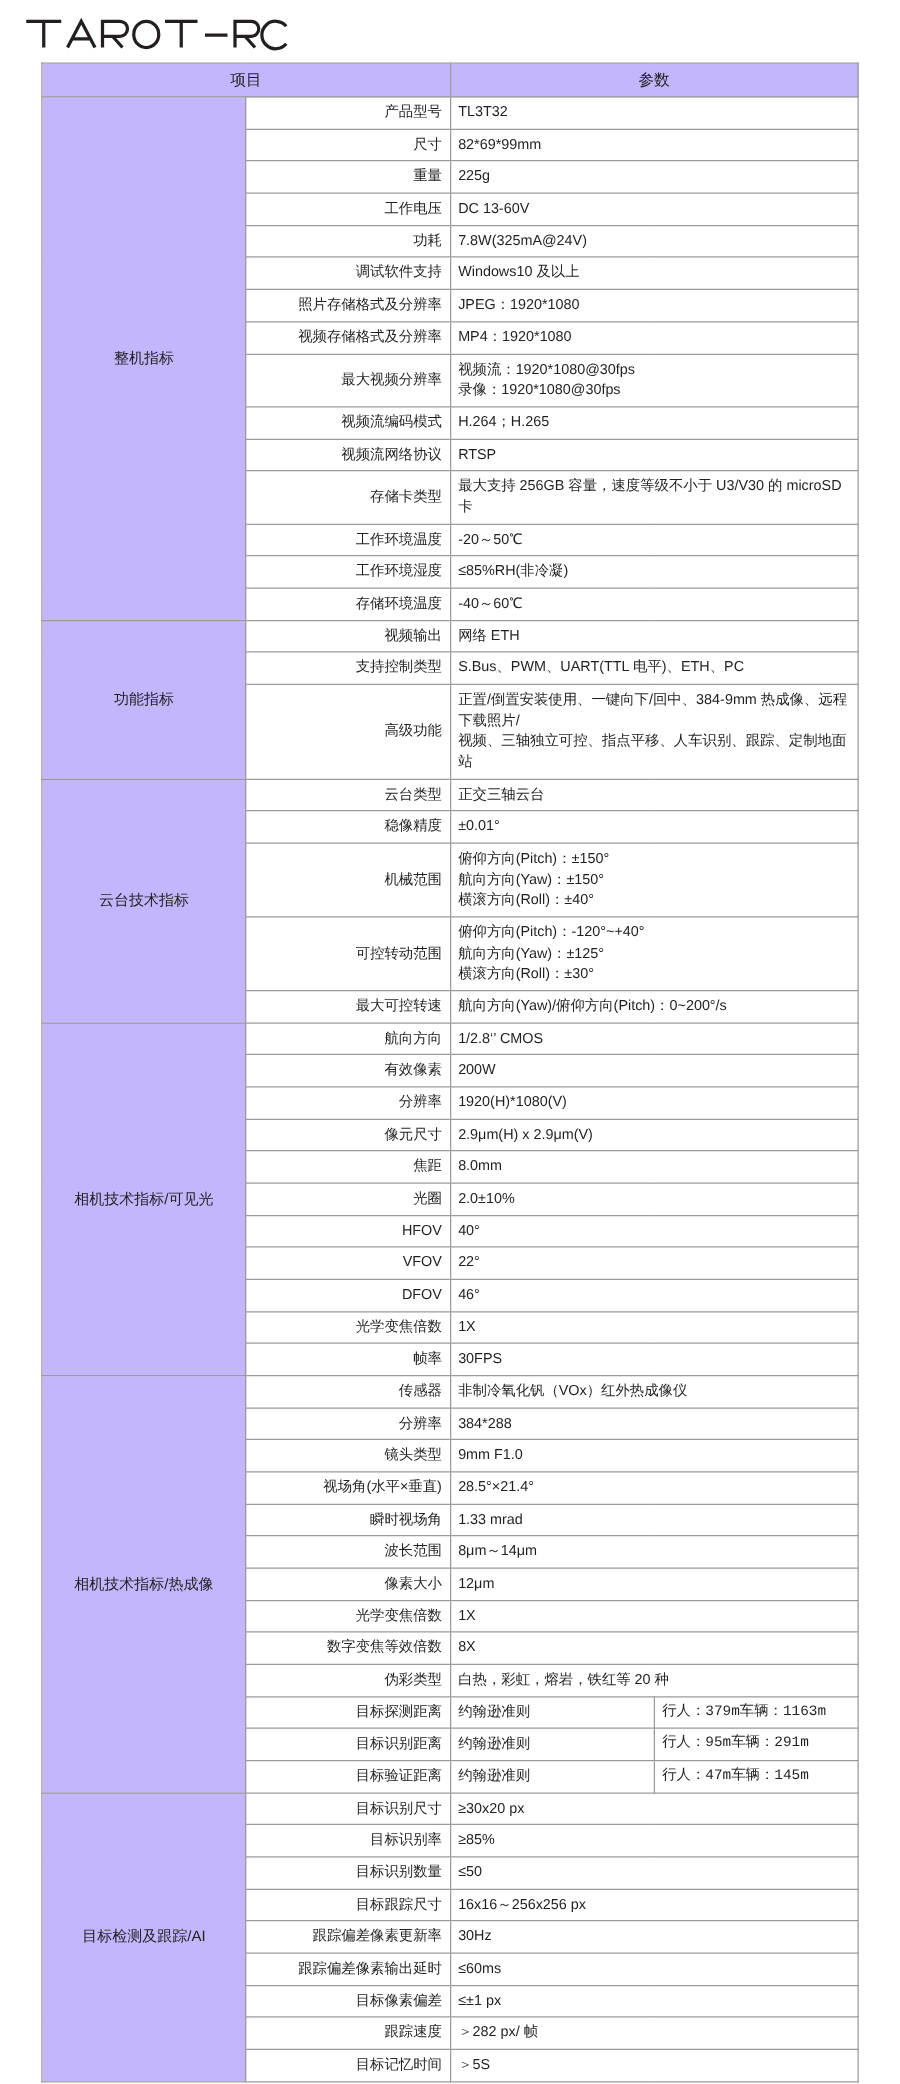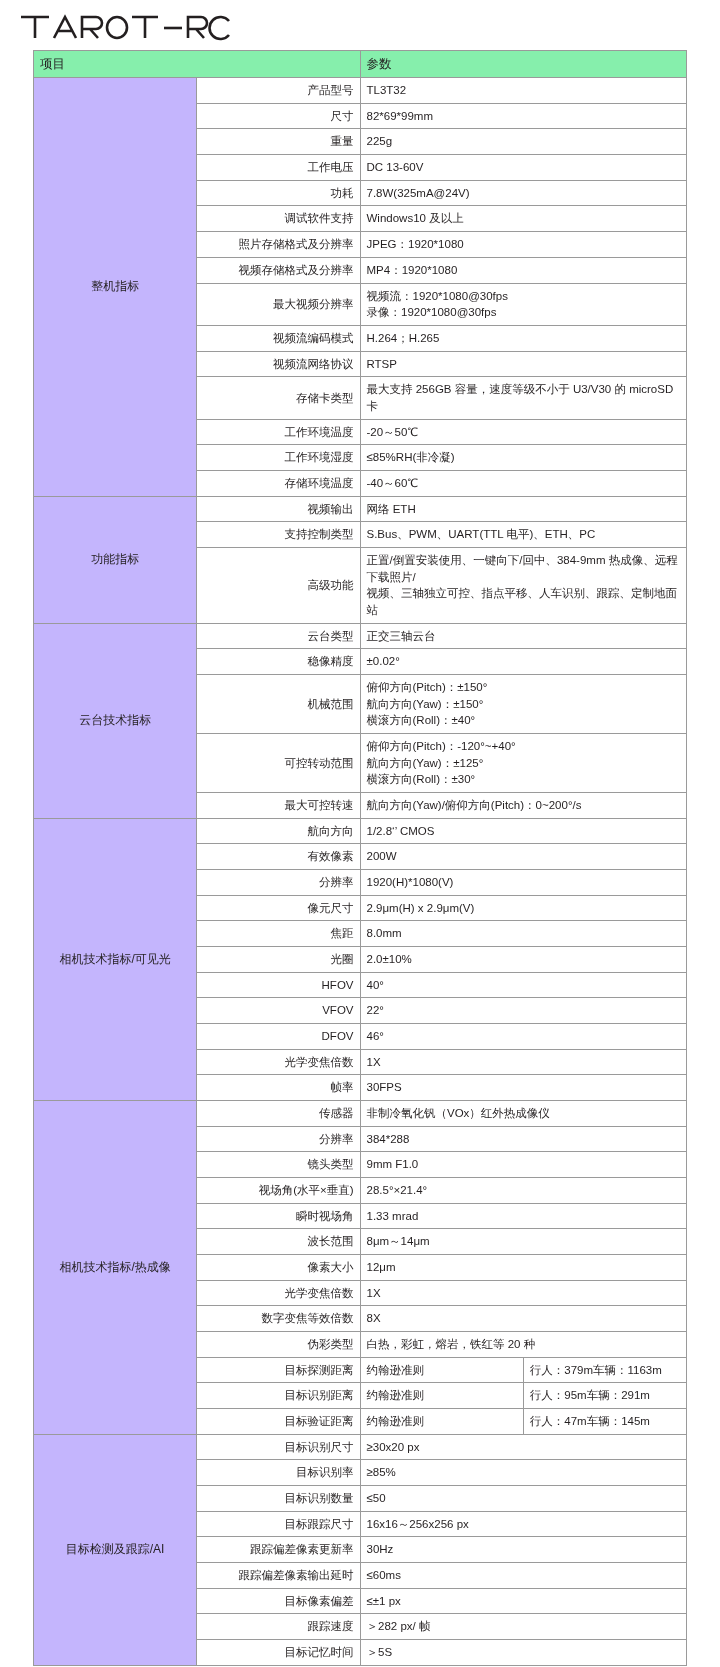--- a/index.html
+++ b/index.html
@@ -32,23 +32,23 @@
     color: #231f20;
   }
   table.spec td, table.spec th {
     border: 1px solid #9a9a9a;
     padding: 4px 6px;
     vertical-align: middle;
     line-height: 1.45;
     font-weight: normal;
   }
   thead th {
-    background: #86efac;
+    background: #c4b5fd;
     font-weight: bold;
-    text-align: left;
+    text-align: center;
     font-size: 12.5px;
     padding: 7px 6px;
   }
   td.group {
     text-align: center;
     font-weight: bold;
     font-size: 12px;
     width: 56px;
     background: #c4b5fd;
     padding: 4px 2px;
@@ -62,20 +62,21 @@
   }
   td.val {
     padding-left: 8px;
   }
   td.sub-a {
     width: 146px;
     padding-left: 8px;
   }
   td.sub-b {
     padding-left: 8px;
+    font-family: Liberation Mono, monospace;
   }
   .val .line { display: block; }
 </style>
 </head>
 <body>
 
 <div class="page">
 
   <div class="logo">
     <svg width="215" height="30" viewBox="0 0 215 30">
@@ -223,21 +224,21 @@
         <tr>
           <td class="group" rowspan="5"><span class="line">云台</span><span class="line">技术</span><span class="line">指标</span></td>
           <td class="item">云台类型</td>
           <td class="val" colspan="2">
             <span class="line">正交三轴云台</span>
           </td>
         </tr>
         <tr>
           <td class="item">稳像精度</td>
           <td class="val" colspan="2">
-            <span class="line">±0.02°</span>
+            <span class="line">±0.01°</span>
           </td>
         </tr>
         <tr>
           <td class="item">机械范围</td>
           <td class="val" colspan="2">
             <span class="line">俯仰方向(Pitch)：±150°</span>
             <span class="line">航向方向(Yaw)：±150°</span>
             <span class="line">横滚方向(Roll)：±40°</span>
           </td>
         </tr>

